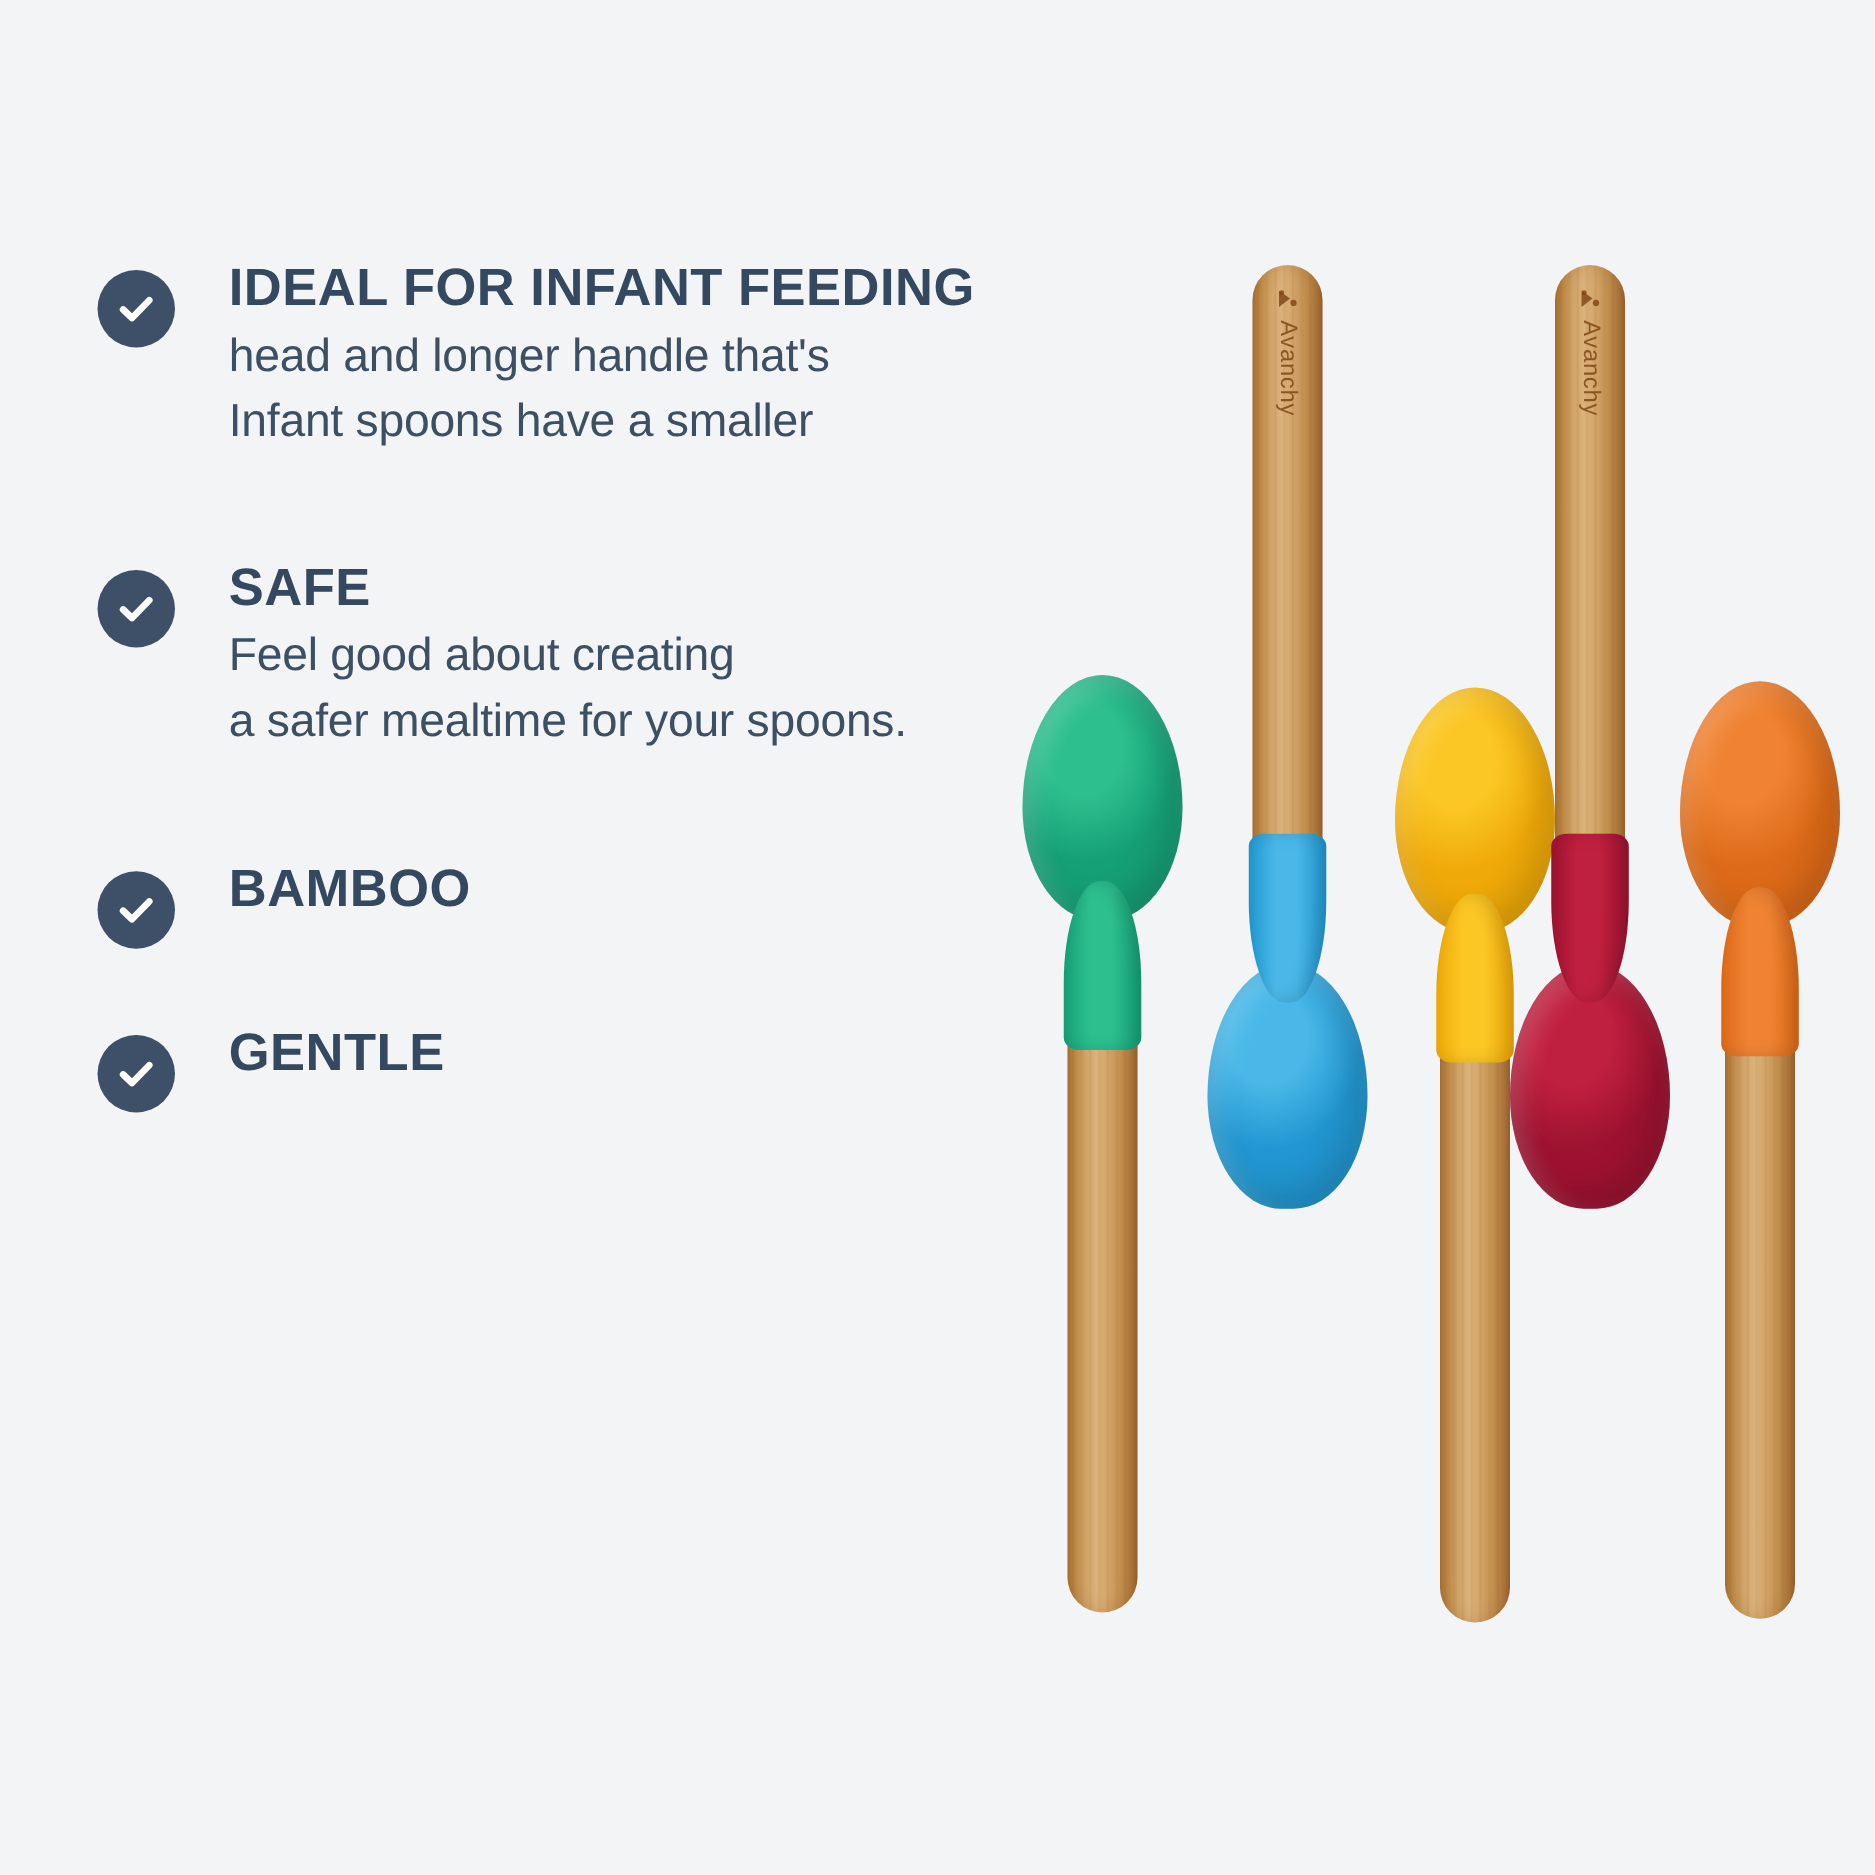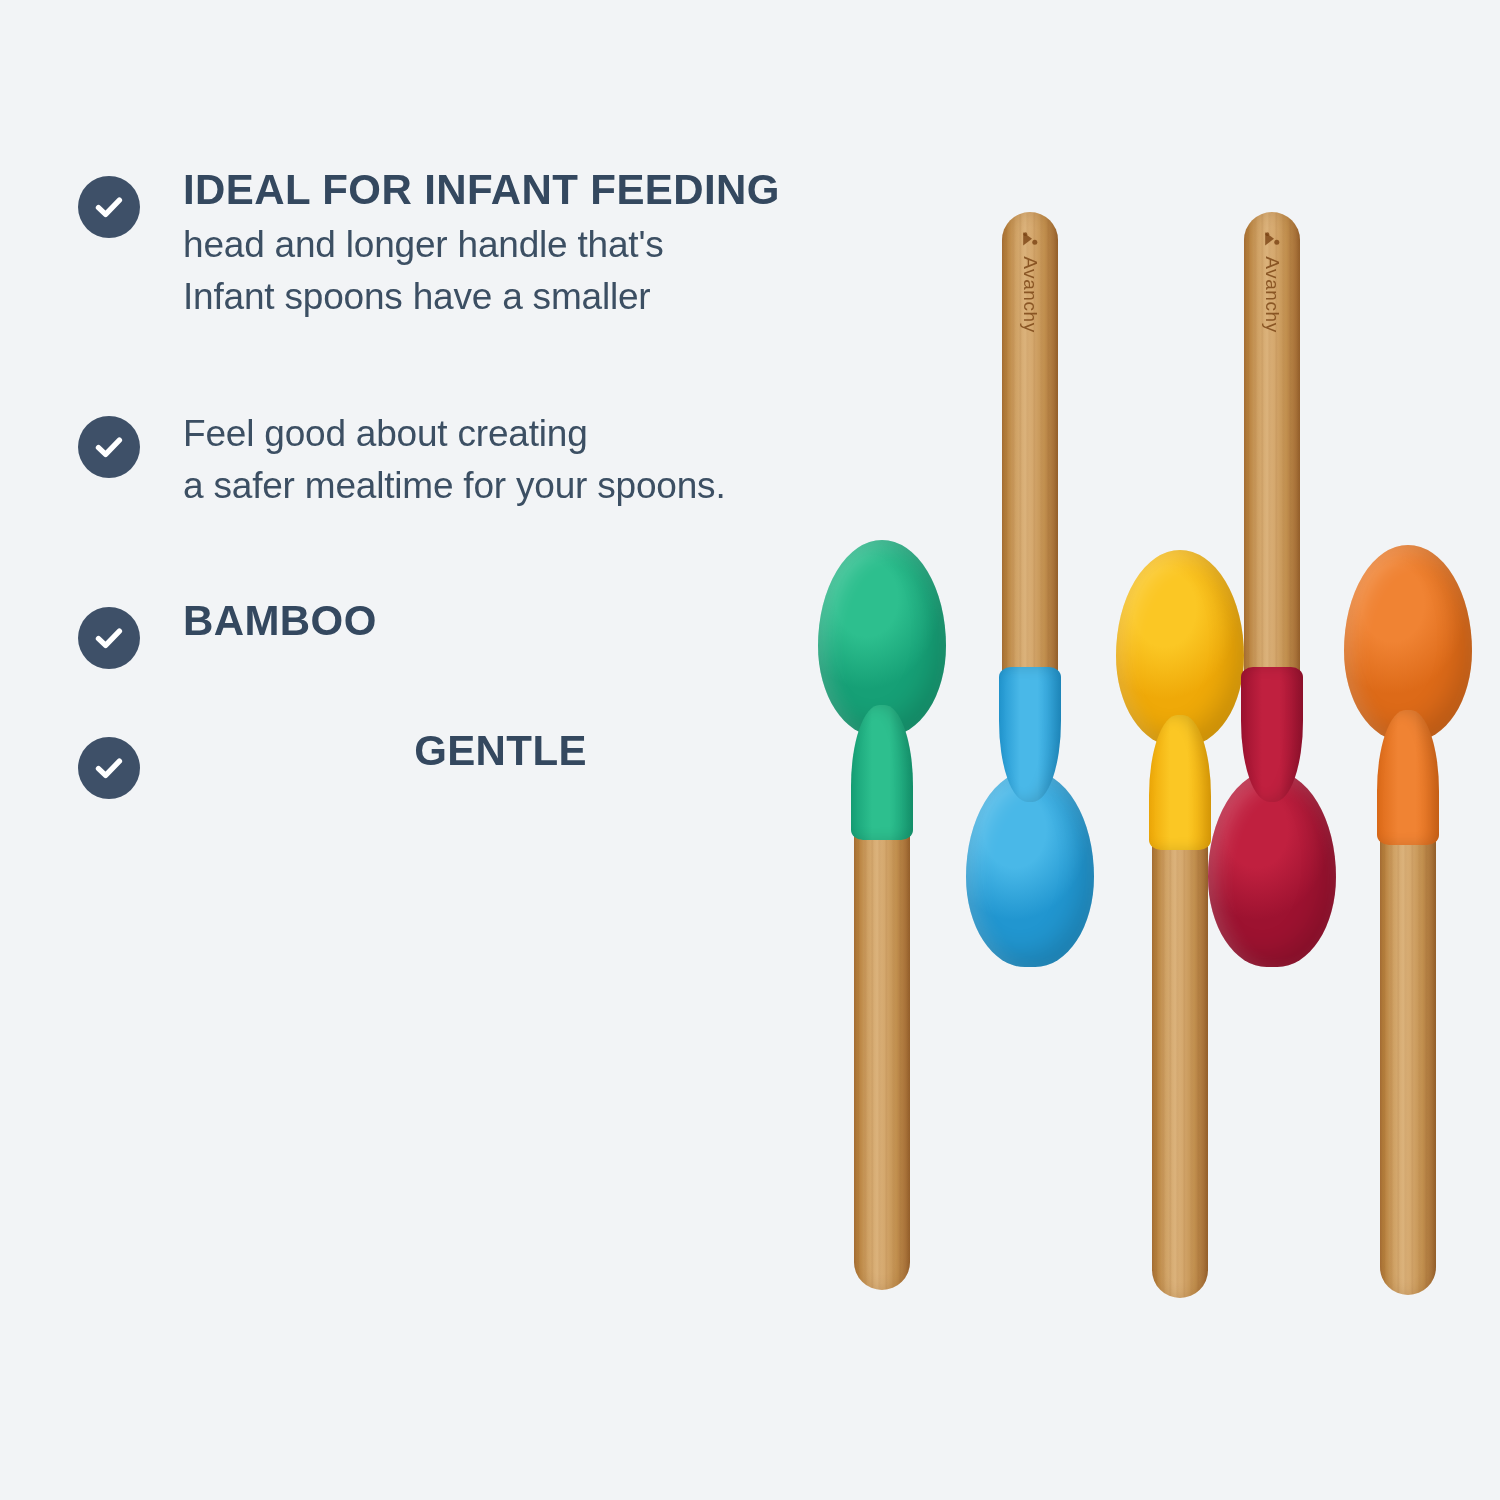--- a/index.html
+++ b/index.html
@@ -27,20 +27,21 @@
     position: absolute;
     left: 78px;
     top: 168px;
     width: 740px;
   }
 
   .feature-block {
     position: relative;
     padding-left: 105px;
     margin-bottom: 0;
+    margin-top: 40px;
   }
 
   .check-badge {
     position: absolute;
     left: 0;
     top: 8px;
     width: 62px;
     height: 62px;
     border-radius: 50%;
     background: #3e5068;
@@ -68,21 +69,21 @@
     line-height: 1.42;
     color: #3c4f63;
     margin: 0;
     letter-spacing: -0.2px;
   }
   .feature-body .ln { display: block; white-space: nowrap; }
 
   .fb-0 { margin-bottom: 84px; }
   .fb-1 { margin-bottom: 86px; }
   .fb-2 { margin-bottom: 86px; }
-  .fb-3 { margin-bottom: 0; text-align: center; }
+  .fb-3 { margin-bottom: 0; }
 
   
   .product-stage {
     position: absolute;
     left: 800px;
     top: 150px;
     width: 680px;
     height: 1200px;
   }
 
@@ -206,20 +207,21 @@
         <span class="ln">Infant spoons have a smaller</span>
       </p>
     </div>
 
     <div class="feature-block fb-1">
       <span class="check-badge">
         <svg width="34" height="34" viewBox="0 0 34 34" aria-hidden="true">
           <path d="M6.5 17.6 L13.6 24.4 L27.4 10.2" fill="none" stroke="#ffffff" stroke-width="5.4" stroke-linecap="round" stroke-linejoin="round"></path>
         </svg>
       </span>
+      <p class="feature-title">SAFE</p>
       <p class="feature-body">
         <span class="ln">Feel good about creating</span>
         <span class="ln">a safer mealtime for your spoons.</span>
       </p>
     </div>
 
     <div class="feature-block fb-2">
       <span class="check-badge">
         <svg width="34" height="34" viewBox="0 0 34 34" aria-hidden="true">
           <path d="M6.5 17.6 L13.6 24.4 L27.4 10.2" fill="none" stroke="#ffffff" stroke-width="5.4" stroke-linecap="round" stroke-linejoin="round"></path>

